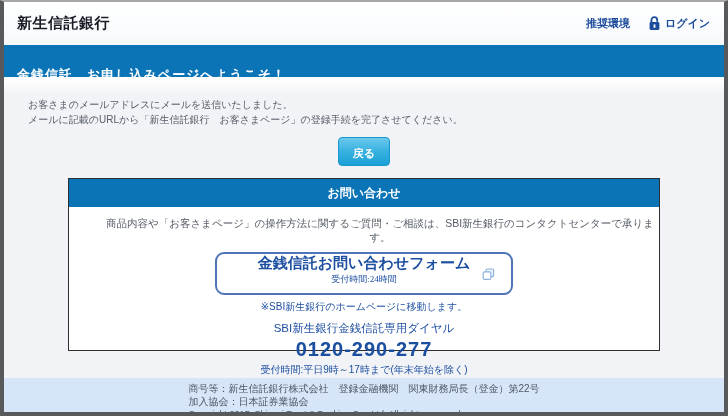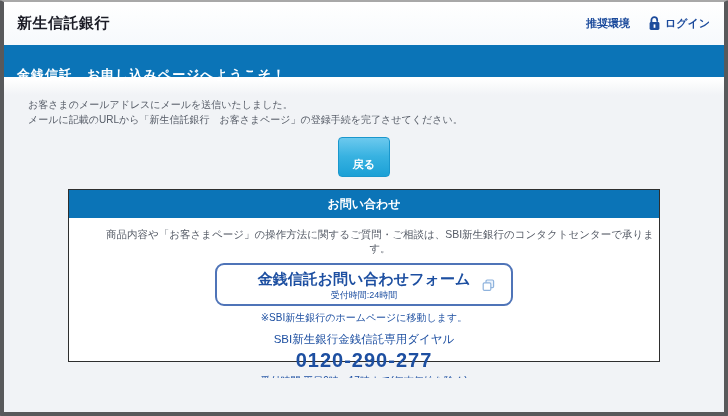--- a/index.html
+++ b/index.html
@@ -48,21 +48,21 @@
   .content {
     height: 299px;
     background: linear-gradient(#ffffff 0px, #f1f3f6 16px);
     padding-top: 18px;
     overflow: hidden;
   }
   .msg { font-size: 10px; line-height: 15px; color: #555b66; padding-left: 24px; }
   .msg-gap { margin-top: 16px; }
   .back-row { text-align: center; margin-top: 10px; }
   .back-button {
-    display: inline-block; min-width: 52px; padding: 19px 12px 4px;
+    display: inline-block; min-width: 52px; padding: 8px 12px 4px;
     font-size: 11px; font-weight: bold; color: #ffffff;
     background: linear-gradient(#6cc9ee, #38b2e1 48%, #1ba0d6);
     border: 1px solid #1a97cd; border-radius: 4px;
     cursor: pointer; text-align: center;
   }
   
   .contact-box {
     width: 592px; height: 173px;
     margin: 12px auto 0;
     border: 1px solid #2e2e2e;
@@ -75,21 +75,21 @@
   .contact-title { color: #ffffff; font-size: 12px; font-weight: bold; }
   .contact-body { text-align: center; padding-top: 10px; }
   .contact-intro { font-size: 10.5px; color: #555b66; padding-left: 32px; }
   .form-button {
     position: relative;
     display: block; width: 298px; height: 43px;
     margin: 7px auto 0;
     background: #ffffff;
     border: 2px solid #4f74b8; border-radius: 9px;
     cursor: pointer; text-decoration: none;
-    padding-top: 5px;
+    font-family: Liberation Serif, serif;
   }
   .form-button-label { display: block; font-size: 15px; font-weight: bold; color: #1d4fa1; line-height: 18px; }
   .form-button-hours { display: block; font-size: 9px; color: #1d4fa1; margin-top: 1px; }
   .new-window-icon { position: absolute; right: 16px; top: 13px; }
   .external-note { font-size: 10px; color: #1d4fa1; margin-top: 5px; }
   .dial-label { font-size: 11.5px; font-weight: normal; color: #1d4fa1; margin-top: 7px; }
   .phone-number { font-size: 20px; font-weight: bold; color: #1d4fa1; letter-spacing: 1px; margin-top: 2px; }
   .phone-hours { font-size: 10px; color: #1d4fa1; margin-top: 2px; }
   
   .footer {
@@ -153,14 +153,21 @@
         </a>
 
         <p class="external-note">※SBI新生銀行のホームページに移動します。</p>
         <p class="dial-label">SBI新生銀行金銭信託専用ダイヤル</p>
         <p class="phone-number">0120-290-277</p>
         <p class="phone-hours">受付時間:平日9時～17時まで(年末年始を除く)</p>
       </div>
     </div>
   </div>
 
+  <div class="footer">
+    <div class="footer-inner">
+      <p class="footer-line">商号等：新生信託銀行株式会社　登録金融機関　関東財務局長（登金）第22号</p>
+      <p class="footer-line">加入協会：日本証券業協会</p>
+      <p class="footer-copyright">Copyright 2017, Shinsei Trust &amp; Banking Co., Ltd. All rights reserved.</p>
+    </div>
+  </div>
 
 </div>
 
 </body></html>

